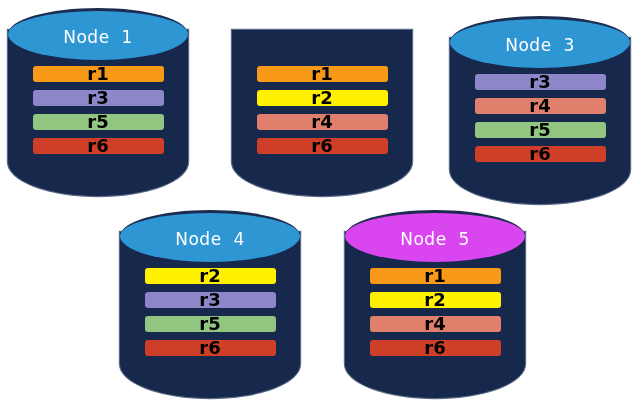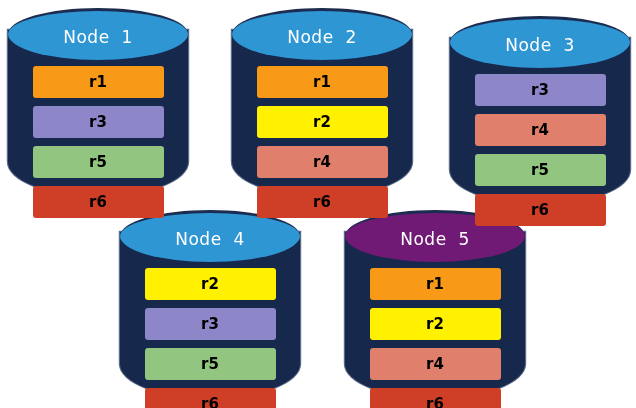--- a/index.html
+++ b/index.html
@@ -64,26 +64,26 @@
     top: 58px;
     width: 180px;
     z-index: 4;
     display: flex;
     flex-direction: column;
     align-items: center;
     gap: 8px;
   }
   .replica {
     width: 131px;
-    height: 32px;
+    height: 16px;
     border-radius: 3px;
     display: flex;
     align-items: center;
     justify-content: center;
-    font-size: 15px;
+    font-size: 18px;
     font-weight: bold;
     color: #000000;
     font-family: "DejaVu Sans", sans-serif;
     line-height: 1;
     box-sizing: border-box;
     text-align: center;
   }
 </style>
 </head>
 <body>
@@ -96,23 +96,20 @@
       </div>
       <div class="replicas">
         <div class="replica" style="background: rgb(248, 154, 23);">r1</div>
         <div class="replica" style="background: rgb(141, 134, 201);">r3</div>
         <div class="replica" style="background: rgb(146, 197, 127);">r5</div>
         <div class="replica" style="background: rgb(207, 63, 39);">r6</div>
       </div>
     </div>
     <div class="node" style="left: 232px; top: 8px;">
       <div class="node-body" style="background: rgb(22, 40, 76);"></div>
-      <div class="node-top" style="background: rgb(47, 150, 212); border-top-color: rgb(28, 44, 80);">
-        <div class="node-label" style="color: rgb(255, 255, 255);">Node  2</div>
-      </div>
       <div class="replicas">
         <div class="replica" style="background: rgb(248, 154, 23);">r1</div>
         <div class="replica" style="background: rgb(255, 241, 0);">r2</div>
         <div class="replica" style="background: rgb(224, 128, 108);">r4</div>
         <div class="replica" style="background: rgb(207, 63, 39);">r6</div>
       </div>
     </div>
     <div class="node" style="left: 450px; top: 16px;">
       <div class="node-body" style="background: rgb(22, 40, 76);"></div>
       <div class="node-top" style="background: rgb(47, 150, 212); border-top-color: rgb(28, 44, 80);">
@@ -132,21 +129,21 @@
       </div>
       <div class="replicas">
         <div class="replica" style="background: rgb(255, 241, 0);">r2</div>
         <div class="replica" style="background: rgb(141, 134, 201);">r3</div>
         <div class="replica" style="background: rgb(146, 197, 127);">r5</div>
         <div class="replica" style="background: rgb(207, 63, 39);">r6</div>
       </div>
     </div>
     <div class="node" style="left: 345px; top: 210px;">
       <div class="node-body" style="background: rgb(22, 40, 76);"></div>
-      <div class="node-top" style="background: #701a75; border-top-color: rgb(28, 44, 80);">
+      <div class="node-top" style="background: #d946ef; border-top-color: rgb(28, 44, 80);">
         <div class="node-label" style="color: rgb(255, 255, 255);">Node  5</div>
       </div>
       <div class="replicas">
         <div class="replica" style="background: rgb(248, 154, 23);">r1</div>
         <div class="replica" style="background: rgb(255, 241, 0);">r2</div>
         <div class="replica" style="background: rgb(224, 128, 108);">r4</div>
         <div class="replica" style="background: rgb(207, 63, 39);">r6</div>
       </div>
     </div>
   </div>

